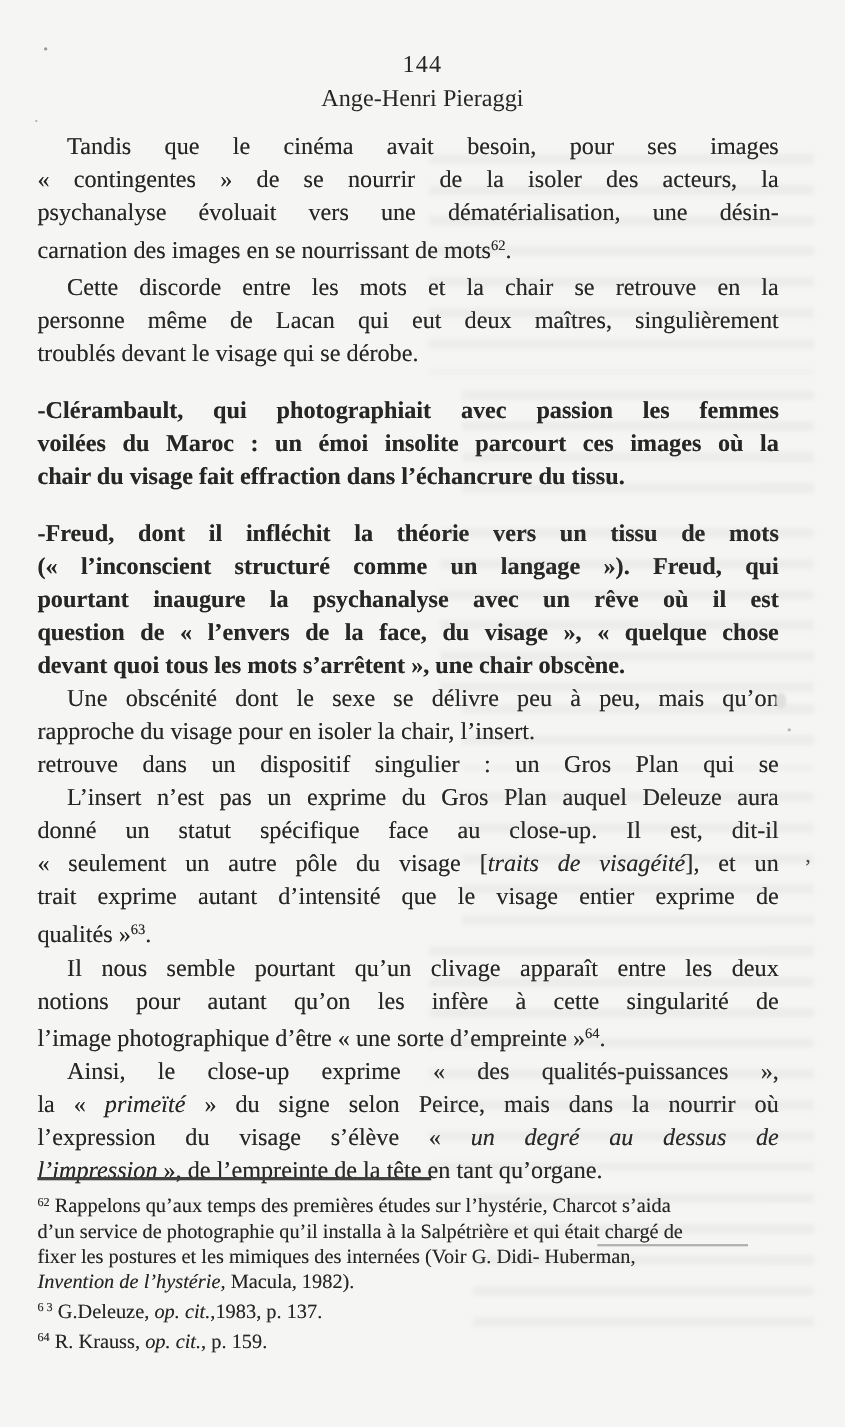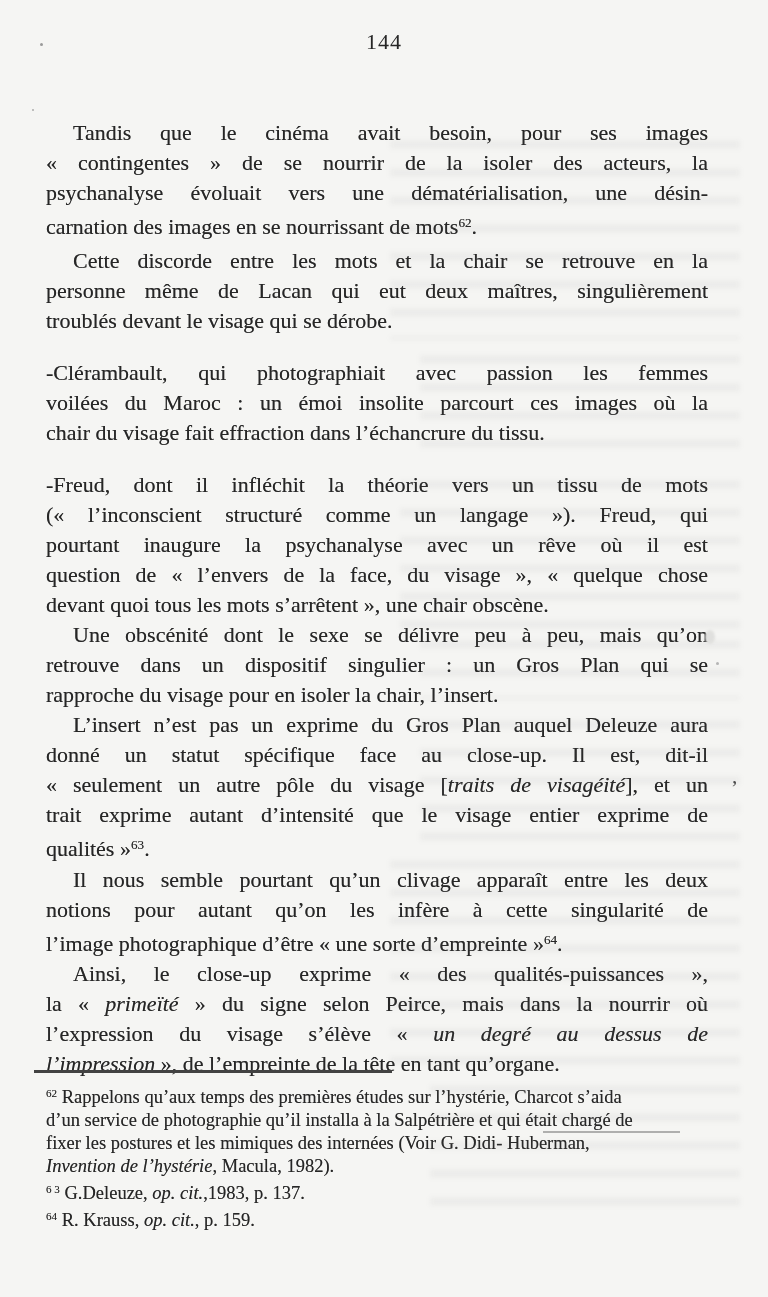--- a/index.html
+++ b/index.html
@@ -6,30 +6,30 @@
   html, body { width:768px; height:1297px; }
   body {
     background:#f5f5f3;
     font-family:"Liberation Serif","DejaVu Serif",serif;
     color:#262626;
     position:relative;
     overflow:hidden;
   }
   #page { position:absolute; inset:0; }
 
-  .head { padding-top:30px; text-align:center; }
+  .head { padding-top:46px; text-align:center; }
   .pagenum { font-size:22px; line-height:24px; letter-spacing:1px; }
   .author  { font-size:22px; line-height:24px; margin-top:7px; }
 
   #body-text { position:absolute; left:34px; top:118px; width:674px; }
   .para { font-size:22px; line-height:30px; text-shadow:0 0 .4px rgba(40,40,40,.55); }
-  .para.gap { margin-top:22px; }
+  .para.gap { margin-top:22px;font-weight:bold; }
   .para.small-gap { margin-top:4px; }
 
-  .line { text-align:justify; text-align-last:justify;margin-left:12px; }
+  .line { text-align:justify; text-align-last:justify; }
   .line.last { text-align:left; text-align-last:left; }
   .line.indent { text-indent:27px; }
   .it { font-style:italic; }
   .sup { font-size:.6em; vertical-align:.55em; }
 
   #fn-area { position:absolute; left:34px; top:1070px; width:700px; }
   .fnsep { width:358px; height:3px; background:#424242; margin-bottom:9px; }
   .fn { font-size:18.5px; line-height:23px; text-shadow:0 0 .4px rgba(40,40,40,.5); }
   .fn .line, .fn .line.last { text-align:left; text-align-last:left; white-space:nowrap; }
 
@@ -58,20 +58,21 @@
   .artline { position:absolute; left:543px; top:1131px; width:137px; height:2px;
              background:rgba(90,90,90,.45); filter:blur(.5px); pointer-events:none; }
 </style>
 </head>
 <body>
 
 <div id="page">
 
   <div class="head">
     <div class="pagenum">144</div>
+    <div class="author">Ange-Henri Pieraggi</div>
   </div>
 
   <div id="body-text">
       <div class="para">
         <div class="line indent"><span>Tandis que le cinéma avait besoin, pour ses images</span></div>
         <div class="line"><span>« contingentes » de se nourrir de la isoler des acteurs, la</span></div>
         <div class="line"><span>psychanalyse évoluait vers une dématérialisation, une désin-</span></div>
         <div class="line last"><span>carnation des images en se nourrissant de mots</span><span class="sup">62</span><span>.</span></div>
       </div>
       <div class="para small-gap">
@@ -86,22 +87,22 @@
       </div>
       <div class="para gap">
         <div class="line"><span>-Freud, dont il infléchit la théorie vers un tissu de mots</span></div>
         <div class="line"><span>(« l’inconscient structuré comme un langage »). Freud, qui</span></div>
         <div class="line"><span>pourtant inaugure la psychanalyse avec un rêve où il est</span></div>
         <div class="line"><span>question de « l’envers de la face, du visage », « quelque chose</span></div>
         <div class="line last"><span>devant quoi tous les mots s’arrêtent », une chair obscène.</span></div>
       </div>
       <div class="para">
         <div class="line indent"><span>Une obscénité dont le sexe se délivre peu à peu, mais qu’on</span></div>
+        <div class="line last"><span>rapproche du visage pour en isoler la chair, l’insert.</span></div>
         <div class="line"><span>retrouve dans un dispositif singulier : un Gros Plan qui se</span></div>
-        <div class="line last"><span>rapproche du visage pour en isoler la chair, l’insert.</span></div>
       </div>
       <div class="para">
         <div class="line indent"><span>L’insert n’est pas un exprime du Gros Plan auquel Deleuze aura</span></div>
         <div class="line"><span>donné un statut spécifique face au close-up. Il est, dit-il</span></div>
         <div class="line"><span>« seulement un autre pôle du visage [</span><span class="it ">traits de visagéité</span><span>], et un</span></div>
         <div class="line"><span>trait exprime autant d’intensité que le visage entier exprime de</span></div>
         <div class="line last"><span>qualités »</span><span class="sup">63</span><span>.</span></div>
       </div>
       <div class="para">
         <div class="line indent"><span>Il nous semble pourtant qu’un clivage apparaît entre les deux</span></div>

